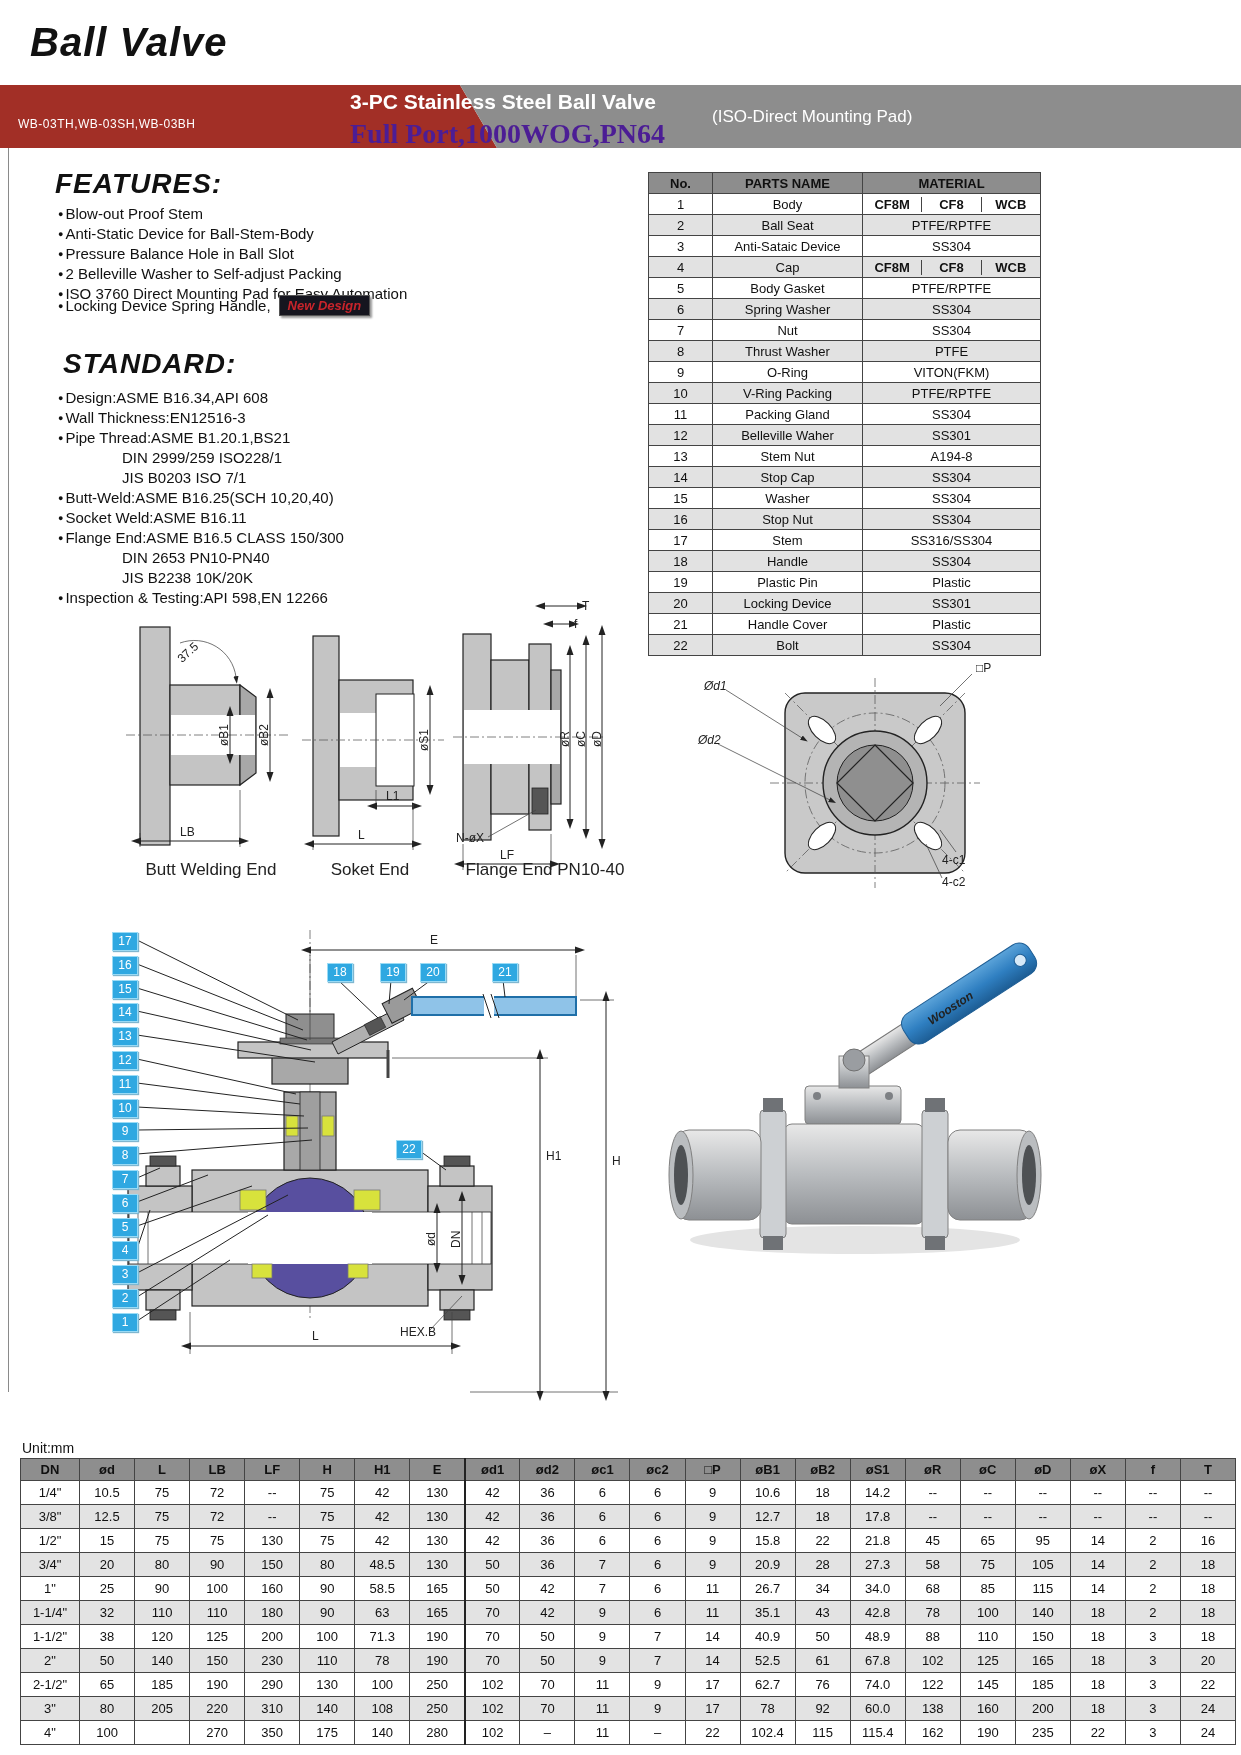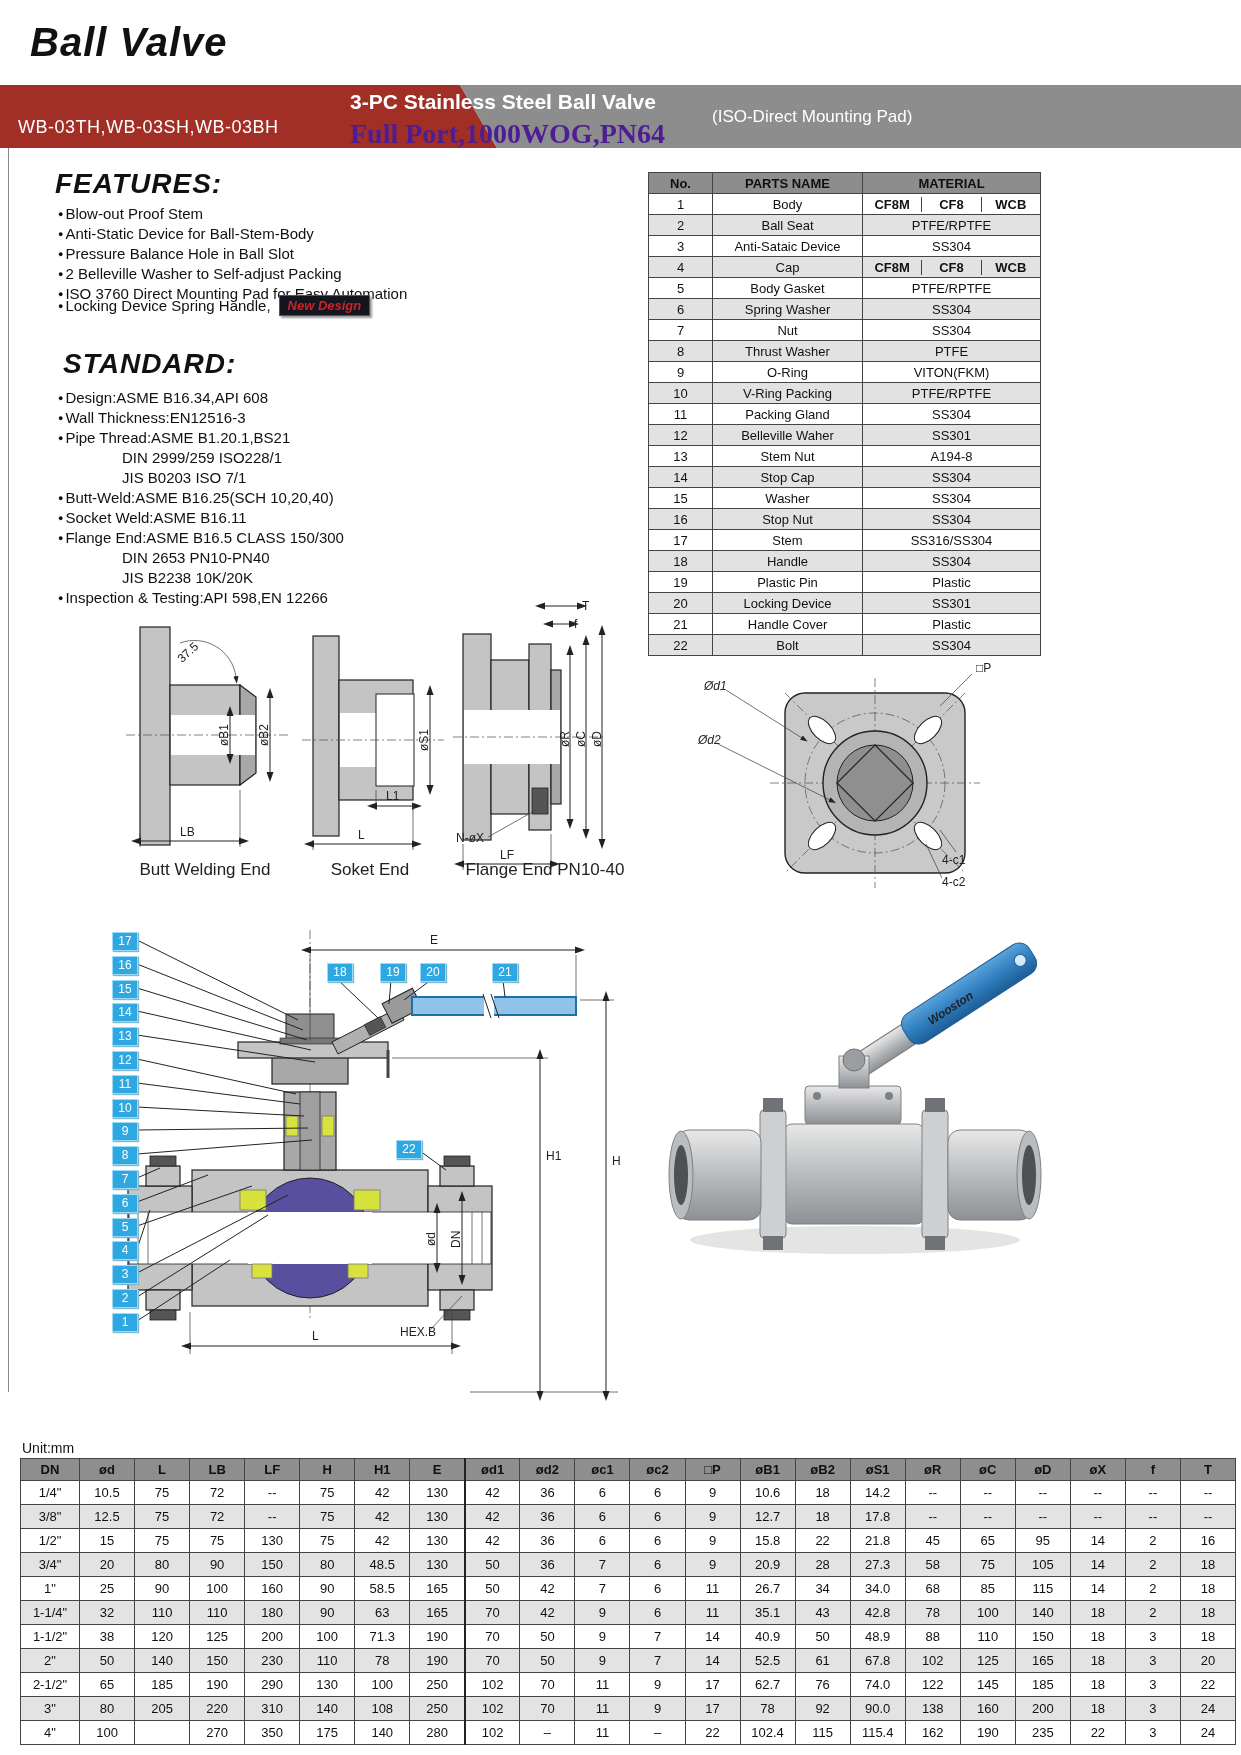--- a/index.html
+++ b/index.html
@@ -5,21 +5,21 @@
   html,body{margin:0;padding:0;background:#fff;}
   #page{position:relative;width:1241px;height:1755px;background:#fff;overflow:hidden;
         font-family:"Liberation Sans",sans-serif;color:#111;}
   
   .doc-title{position:absolute;left:30px;top:20px;font-size:40px;font-weight:bold;font-style:italic;letter-spacing:1px;}
   .banner{position:absolute;left:0;top:85px;width:1241px;height:63px;}
   .banner-red{position:absolute;left:0;top:0;width:497px;height:63px;background:#a22f26;
               clip-path:polygon(0 0,460px 0,497px 63px,0 63px);}
   .banner-gray{position:absolute;left:460px;top:0;width:781px;height:63px;background:#8d8d8d;
                clip-path:polygon(0 0,781px 0,781px 63px,37px 63px);}
-  .banner-models{position:absolute;left:18px;top:32px;color:#fff;font-size:18px;letter-spacing:.5px;}
+  .banner-models{position:absolute;left:18px;top:32px;color:#fff;font-size:12px;letter-spacing:.5px;}
   .banner-l1{position:absolute;left:350px;top:5px;color:#fff;font-size:21px;font-weight:bold;}
   .banner-l2{position:absolute;left:350px;top:33px;color:#4c1d95;font-size:28px;font-weight:bold;font-family:Liberation Serif, serif;}
   .banner-note{position:absolute;left:712px;top:22px;color:#fff;font-size:17px;}
   .left-rule{position:absolute;left:8px;top:148px;width:1px;height:1244px;background:#8a8a8a;}
   
   .sec-head{position:absolute;font-size:28px;font-weight:bold;font-style:italic;letter-spacing:1px;}
   #features-head{left:55px;top:168px;}
   #standard-head{left:55px;top:348px;margin-left:8px;}
   .txtcol{position:absolute;left:58px;width:420px;font-size:15px;line-height:20px;}
   #features-list{top:204px;}
@@ -34,21 +34,21 @@
   .parts-table{position:absolute;left:648px;top:172px;width:392px;border-collapse:collapse;table-layout:fixed;padding-left:47px;}
   .parts-table th,.parts-table td{border:1px solid #444;font-size:13px;text-align:center;padding:1.5px 0;height:17px;}
   .parts-table th{background:#8d8d8d;color:#101010;font-weight:bold;}
   .parts-table tr.even td{background:#e2e2e2;}
   .parts-table col.c-no{width:64px;} .parts-table col.c-name{width:150px;} .parts-table col.c-mat{width:178px;}
   .mat3{display:flex;width:100%;} .mat3 span{flex:1;font-weight:bold;} .mat3 span + span{border-left:1px solid #444;}
   
   svg{position:absolute;}
   svg text{font-family:"Liberation Sans",sans-serif;font-size:12px;fill:#222;}
   .cap{position:absolute;top:860px;font-size:17px;color:#222;text-align:center;}
-  #cap-butt{left:110px;width:190px;} #cap-socket{left:300px;width:140px;} #cap-flange{left:440px;width:210px;}
+  #cap-butt{left:116px;width:190px;} #cap-socket{left:300px;width:140px;} #cap-flange{left:440px;width:210px;}
   .dimline{stroke:#222;stroke-width:1;} .thinline{stroke:#444;stroke-width:.75;}
   .dash{stroke:#555;stroke-width:.75;stroke-dasharray:9 3 2 3;}
   .steel{fill:#c4c4c4;stroke:#222;stroke-width:1.2;}
   .steel2{fill:#a8a8a8;stroke:#222;stroke-width:1.2;}
   .dark{fill:#555;stroke:#222;stroke-width:.8;}
   .seat{fill:#d8e23c;stroke:#777;stroke-width:.8;}
   
   .callout{position:absolute;width:24px;height:17px;background:#2fa8e1;border:1px solid #9adbf5;
            box-shadow:1px 1px 1px #7fb6cf;color:#fff;font-size:12px;text-align:center;line-height:17px;}
   
@@ -752,21 +752,21 @@
           <td>140</td>
           <td>108</td>
           <td>250</td>
           <td>102</td>
           <td>70</td>
           <td>11</td>
           <td>9</td>
           <td>17</td>
           <td>78</td>
           <td>92</td>
-          <td>90.0</td>
+          <td>60.0</td>
           <td>138</td>
           <td>160</td>
           <td>200</td>
           <td>18</td>
           <td>3</td>
           <td>24</td>
         </tr>
         <tr class="odd">
           <td>4"</td>
           <td>100</td>

